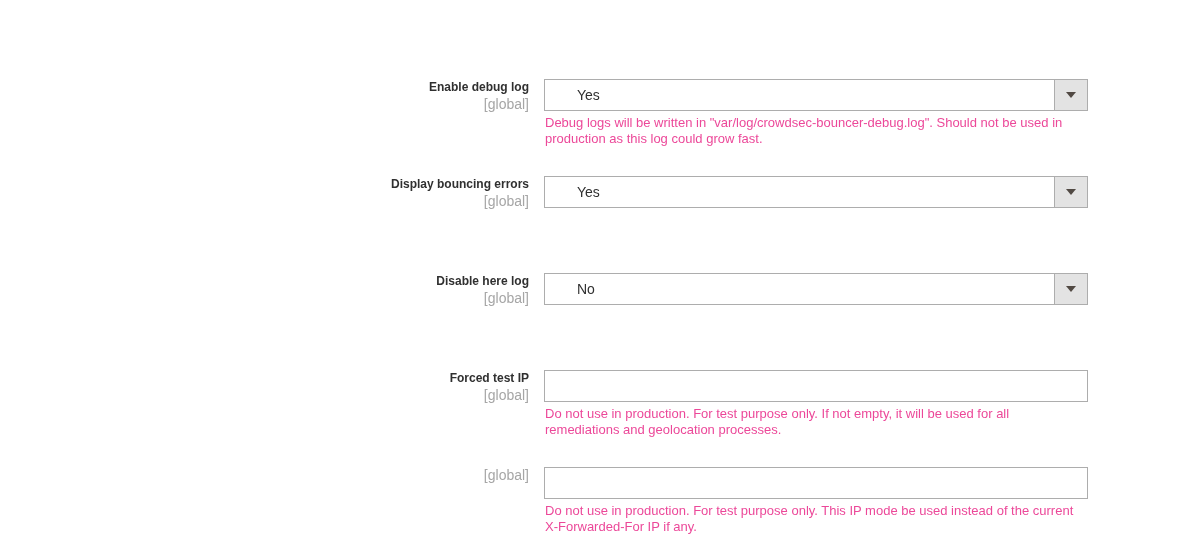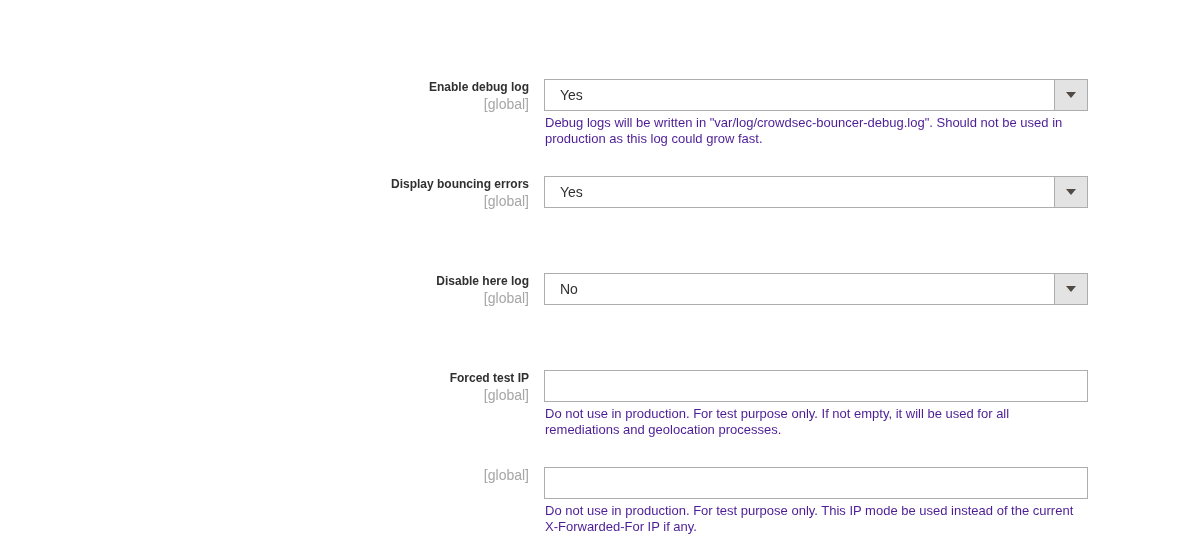--- a/index.html
+++ b/index.html
@@ -100,21 +100,21 @@
     position: relative;
     display: block;
     width: 544px;
     height: 32px;
     box-sizing: border-box;
     border: 1px solid #adadad;
     background: #ffffff;
   }
   .select-value {
     position: absolute;
-    left: 15px;
+    left: 32px;
     top: 0;
     right: 34px;
     height: 30px;
     line-height: 30px;
     font-size: 14px;
     color: #303030;
     overflow: hidden;
     white-space: nowrap;
   }
   .select-button {
@@ -154,21 +154,21 @@
   }
 
   
   .field-note {
     position: absolute;
     left: 545px;
     top: 47px;
     width: 540px;
     font-size: 13px;
     line-height: 16px;
-    color: #4c1d95;
+    color: #ec4899;
   }
 </style>
 </head>
 <body>
 
 <div class="page">
 
 
   <div class="fields">
 

